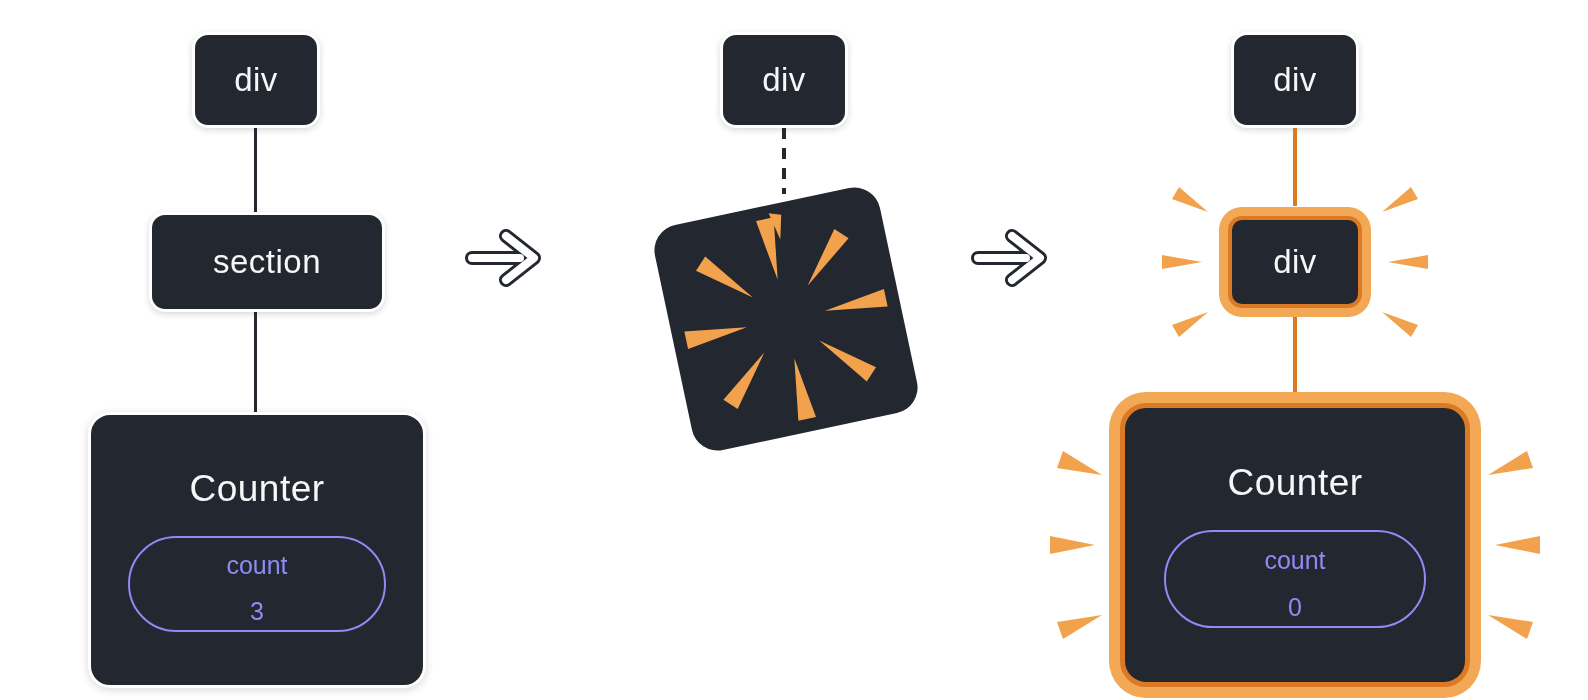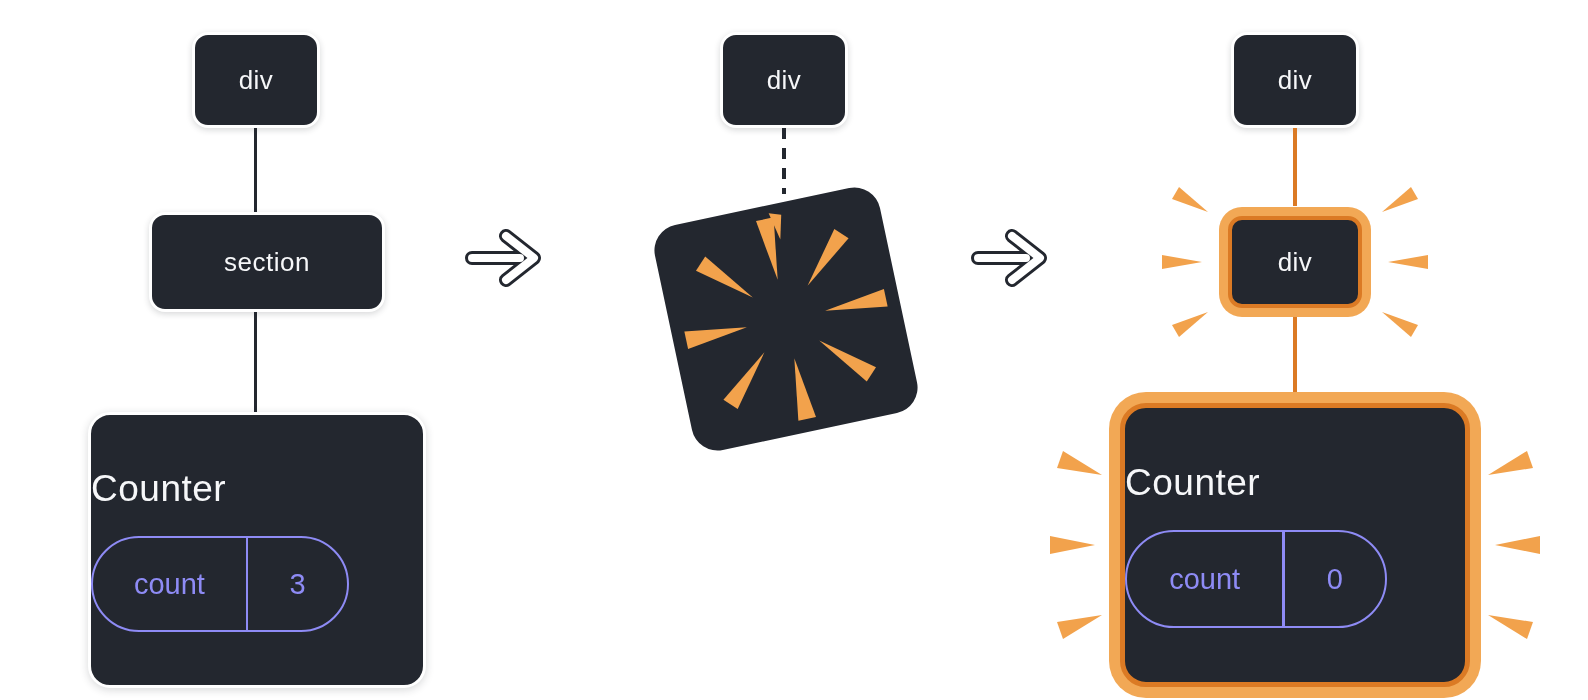--- a/index.html
+++ b/index.html
@@ -11,40 +11,40 @@
     overflow:hidden;
   }
   .node{
     position:absolute;
     box-sizing:border-box;
     background:var(--node-bg,#23272F);
     border:3px solid var(--node-border,#ffffff);
     border-radius:16px;
     color:var(--node-text,#F6F7F9);
     display:flex;align-items:center;justify-content:center;
-    font-size:26px;letter-spacing:.5px;
+    font-size:33px;letter-spacing:.5px;
     box-shadow:0 2px 6px rgba(35,39,47,.18);
   }
   .edge{
     position:absolute;
     width:3px;
     background:var(--edge,#23272F);
   }
   .edge.orange{width:4px;background:var(--highlight-ring,#DB7A24);}
   .edge.dashed{
     width:4px;background:none;
     background-image:repeating-linear-gradient(to bottom,var(--edge,#23272F) 0 11px,transparent 11px 20px);
   }
   .card{
     position:absolute;
     box-sizing:border-box;
     background:var(--node-bg,#23272F);
     border:3px solid var(--node-border,#ffffff);
     border-radius:22px;
-    display:flex;flex-direction:column;align-items:flex-start;justify-content:center;
+    display:flex;flex-direction:column;align-items:center;justify-content:center;
     gap:26px;
     box-shadow:0 2px 8px rgba(35,39,47,.18);
   }
   .card.highlight{
     border:5px solid var(--highlight-ring,#DB7A24);
     box-shadow:0 0 0 11px var(--highlight-halo,#F2A855);
     border-radius:26px;
   }
   .node.highlight{
     border:4px solid var(--highlight-ring,#DB7A24);
@@ -54,22 +54,23 @@
   .card-title{
     color:var(--node-text,#F6F7F9);
     font-size:37px;letter-spacing:.5px;
   }
   .pill{
     box-sizing:border-box;
     border:2.5px solid var(--state-purple,#8E8BF5);
     border-radius:60px;
     color:var(--state-purple,#8E8BF5);
     display:flex;align-items:stretch;
-    font-size:29px;
+    font-size:25px;
     overflow:hidden;
+    flex-direction:column;
   }
   .pill .cell{display:flex;align-items:center;justify-content:center;}
   .pill .key{flex:1.55;}
   .pill .val{flex:1;}
   .pill .divider{width:2.5px;background:var(--state-purple,#8E8BF5);}
   .pill-before{width:258px;height:96px;}
   .pill-after{width:262px;height:98px;}
   svg{position:absolute;display:block;}
   .arrow-outline{stroke:var(--arrow-outline,#23272F);stroke-width:14;fill:none;stroke-linecap:round;stroke-linejoin:round;}
   .arrow-fill{stroke:var(--arrow-fill,#ffffff);stroke-width:8;fill:none;stroke-linecap:round;stroke-linejoin:round;}

